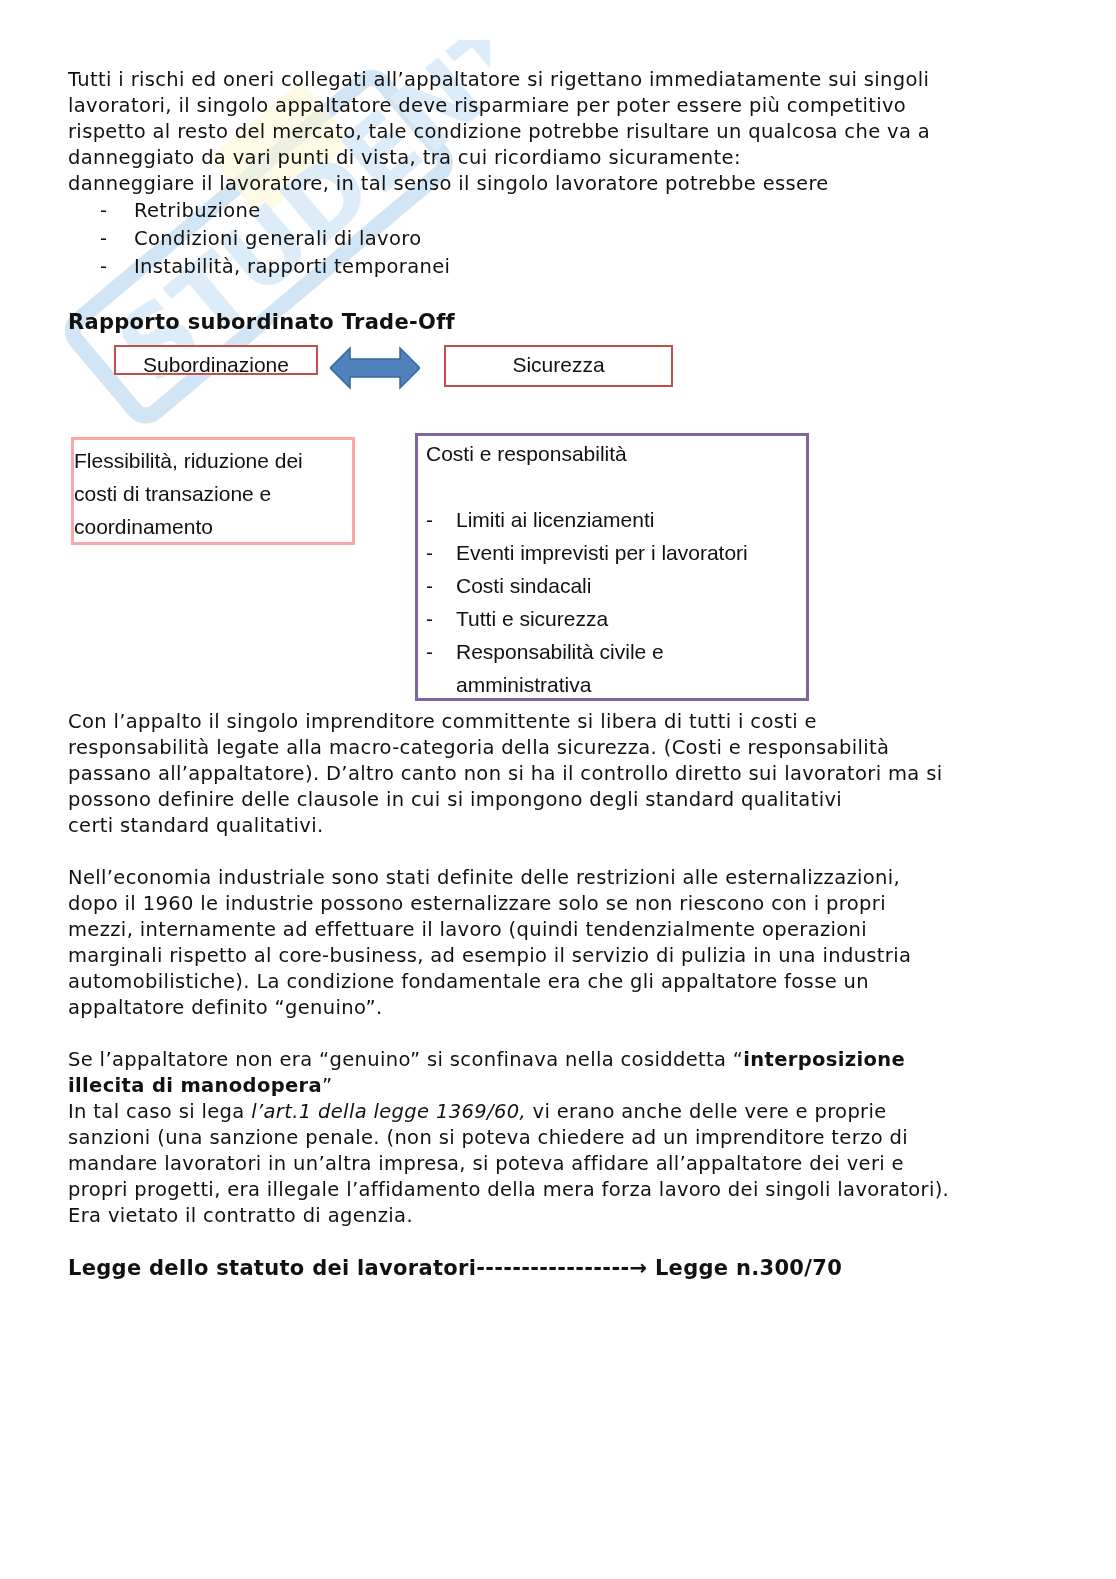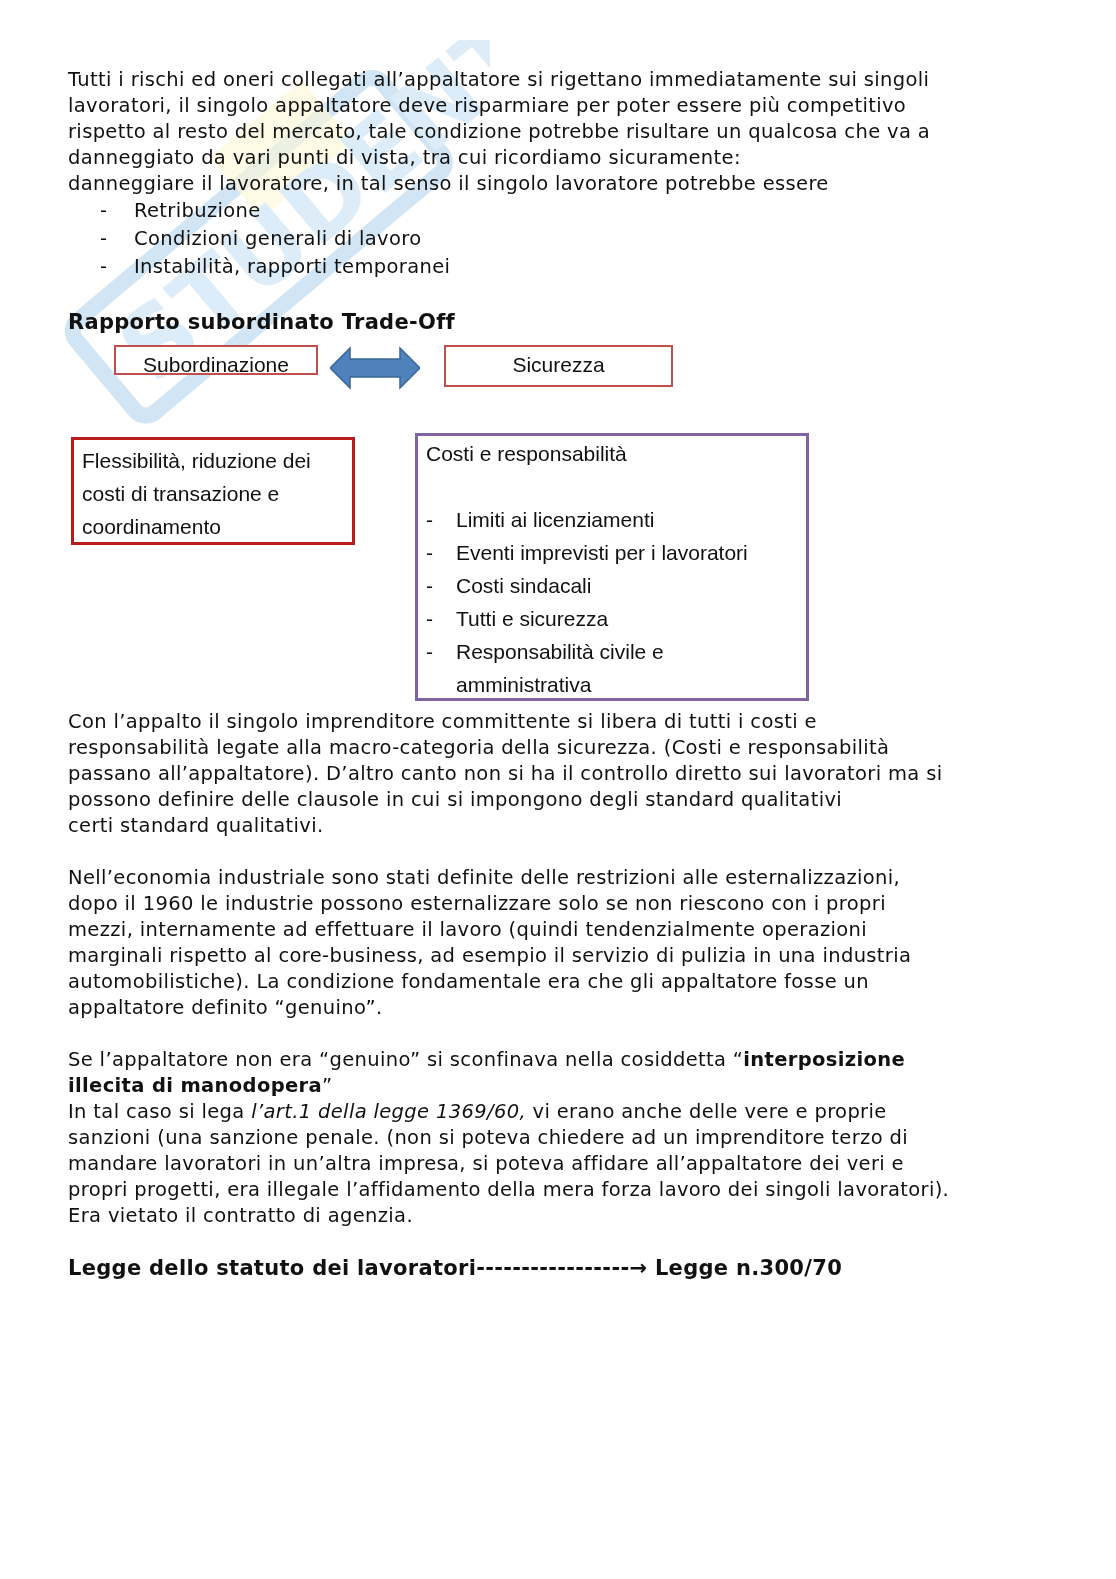--- a/index.html
+++ b/index.html
@@ -8,21 +8,21 @@
     .watermark { position: absolute; left: 20px; top: 40px; width: 470px; height: 420px; pointer-events: none; }
     .page { position: absolute; left: 68px; top: 67px; width: 990px; }
     .p { font-size: 19.5px; line-height: 26px; margin: 0; letter-spacing: 0.35px; }
     ul.dash { list-style: none; margin: 0; padding: 0; }
     ul.dash li { font-size: 19.5px; line-height: 28px; position: relative; padding-left: 66px; letter-spacing: 0.35px; }
     ul.dash li .dsh { position: absolute; left: 32px; }
     .h { font-weight: bold; font-size: 21px; line-height: 26px; margin: 0; letter-spacing: 0.3px; }
     .diagram { position: absolute; left: 68px; top: 340px; width: 760px; height: 370px; }
     .box { position: absolute; box-sizing: border-box; font-family: "Liberation Sans", sans-serif; color: #111; background: #fff; }
     .red { border: 2px solid #c0504d; text-align: center; font-size: 21px; line-height: 36px; }
-    .green { border: 3px solid #b91c1c; font-size: 21px; line-height: 33px; padding: 4px 8px; }
+    .green { border: 3px solid #fca5a5; font-size: 21px; line-height: 33px; padding: 4px 0; }
     .purple { border: 3px solid #8064a2; font-size: 21px; line-height: 33px; padding: 1px 8px; }
     .purple ul { list-style: none; margin: 0; padding: 0; }
     .purple li { position: relative; padding-left: 30px; }
     .purple li .dsh { position: absolute; left: 0; }
     .arrow { position: absolute; left: 262px; top: 6px; }
     b { font-weight: bold; }
     i { font-style: italic; }
   </style>
 </head>
 <body>

